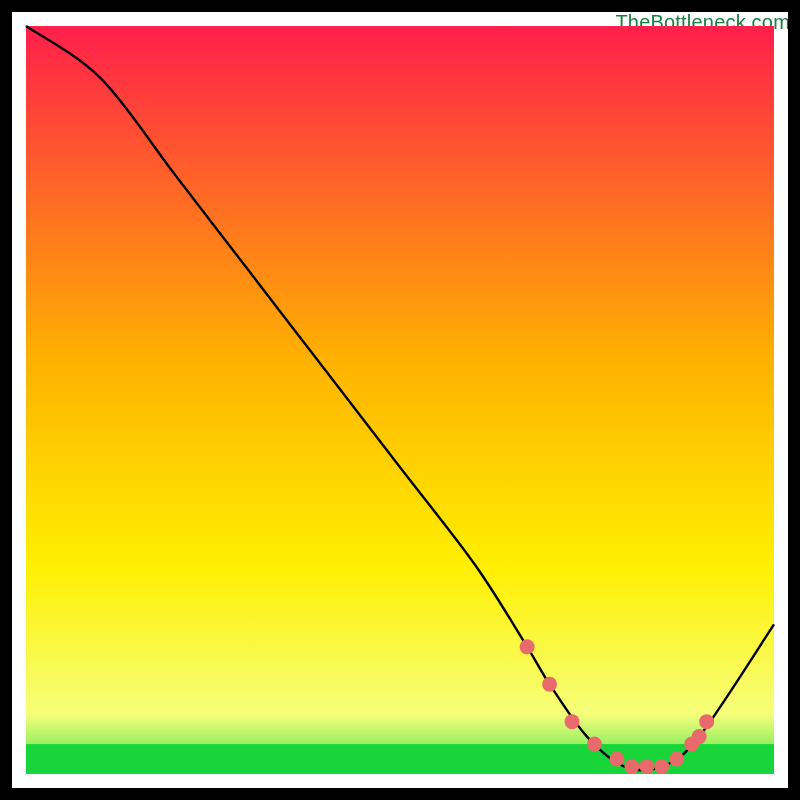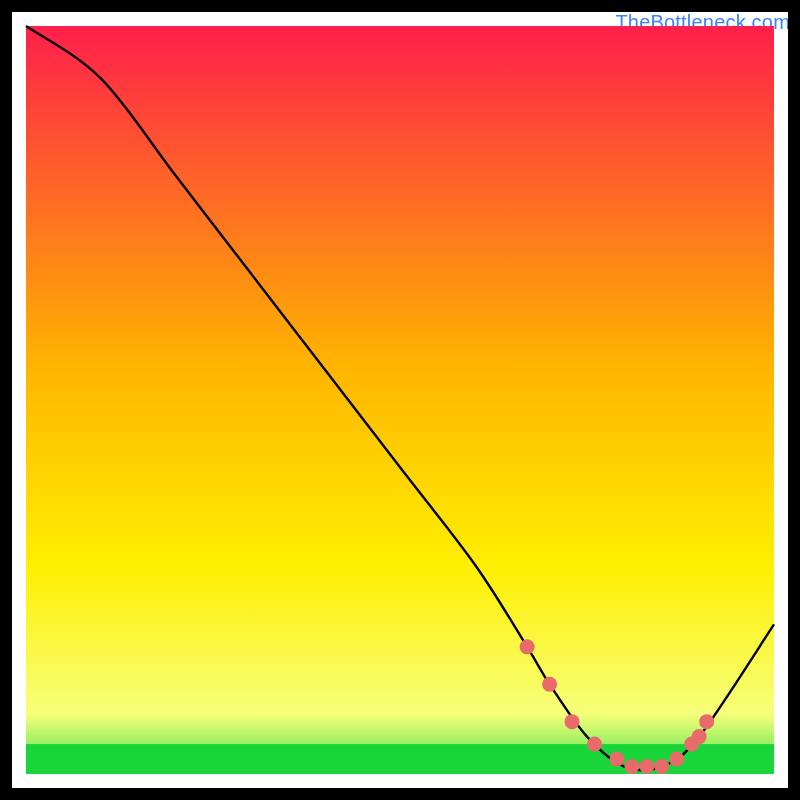--- a/index.html
+++ b/index.html
@@ -3,21 +3,21 @@
 <meta charset="utf-8">
 <style>
   * { margin: 0; padding: 0; box-sizing: border-box; }
   html, body { width: 800px; height: 800px; overflow: hidden; background: #fff; }
   .wrap { position: relative; width: 800px; height: 800px; }
   .attribution {
     position: absolute;
     top: 11px; right: 10px;
     font-family: Arial, Helvetica, sans-serif;
     font-size: 20px;
-    color: #3b82f6;
+    color: #15803d;
     letter-spacing: 0.2px;
   }
   svg { position: absolute; left: 0; top: 0; }
 </style>
 </head>
 <body>
 
 <div class="wrap">
   <div class="attribution">TheBottleneck.com</div>
 

